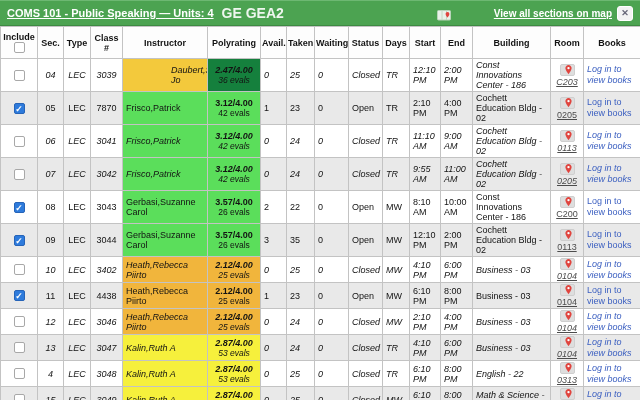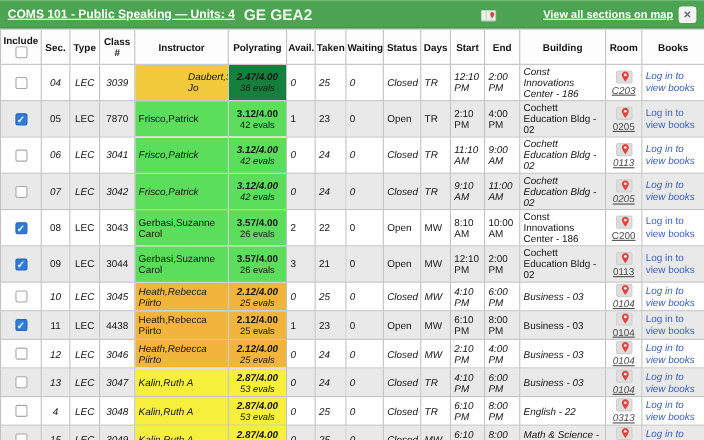--- a/index.html
+++ b/index.html
@@ -218,21 +218,21 @@
     <td class="c-left" style="background: rgb(91, 222, 91);">Frisco,Patrick</td>
     <td style="background: rgb(91, 222, 91);">
       <span class="rating">3.12/4.00</span>
       <span class="evals">42 evals</span>
     </td>
     <td class="c-left">0</td>
     <td class="c-left">24</td>
     <td class="c-left">0</td>
     <td class="c-left">Closed</td>
     <td class="c-left">TR</td>
-    <td class="c-left">9:10 AM</td>
+    <td class="c-left">9:55 AM</td>
     <td class="c-left">11:00 AM</td>
     <td class="c-left">Cochett Education Bldg - 02</td>
     <td class="c-room">
       <span class="pinbox">
         <svg width="9" height="13" viewBox="0 0 9 13">
           <path d="M4.5 1 C2.8 1 1.4 2.4 1.4 4.1 C1.4 6.4 4.5 10.2 4.5 10.2 C4.5 10.2 7.6 6.4 7.6 4.1 C7.6 2.4 6.2 1 4.5 1 Z" fill="#E0443E"></path>
           <circle cx="4.5" cy="4.1" r="1.2" fill="#fff"></circle>
         </svg>
       </span>
       <a class="room-link">0205</a>
@@ -280,21 +280,21 @@
     </td>
     <td class="c-ctr">09</td>
     <td class="c-ctr">LEC</td>
     <td class="c-ctr">3044</td>
     <td class="c-left" style="background: rgb(91, 222, 91);">Gerbasi,Suzanne Carol</td>
     <td style="background: rgb(91, 222, 91);">
       <span class="rating">3.57/4.00</span>
       <span class="evals">26 evals</span>
     </td>
     <td class="c-left">3</td>
-    <td class="c-left">21</td>
+    <td class="c-left">35</td>
     <td class="c-left">0</td>
     <td class="c-left">Open</td>
     <td class="c-left">MW</td>
     <td class="c-left">12:10 PM</td>
     <td class="c-left">2:00 PM</td>
     <td class="c-left">Cochett Education Bldg - 02</td>
     <td class="c-room">
       <span class="pinbox">
         <svg width="9" height="13" viewBox="0 0 9 13">
           <path d="M4.5 1 C2.8 1 1.4 2.4 1.4 4.1 C1.4 6.4 4.5 10.2 4.5 10.2 C4.5 10.2 7.6 6.4 7.6 4.1 C7.6 2.4 6.2 1 4.5 1 Z" fill="#E0443E"></path>
@@ -306,21 +306,21 @@
     <td class="c-left">
       <a class="books-link">Log in to view books</a>
     </td>
   </tr>
         <tr class="closed">
     <td class="c-ctr">
       <span class="cb"></span>
     </td>
     <td class="c-ctr">10</td>
     <td class="c-ctr">LEC</td>
-    <td class="c-ctr">3045</td>
+    <td class="c-ctr">3402</td>
     <td class="c-left" style="background: rgb(241, 181, 60);">Heath,Rebecca Piirto</td>
     <td style="background: rgb(241, 181, 60);">
       <span class="rating">2.12/4.00</span>
       <span class="evals">25 evals</span>
     </td>
     <td class="c-left">0</td>
     <td class="c-left">25</td>
     <td class="c-left">0</td>
     <td class="c-left">Closed</td>
     <td class="c-left">MW</td>

